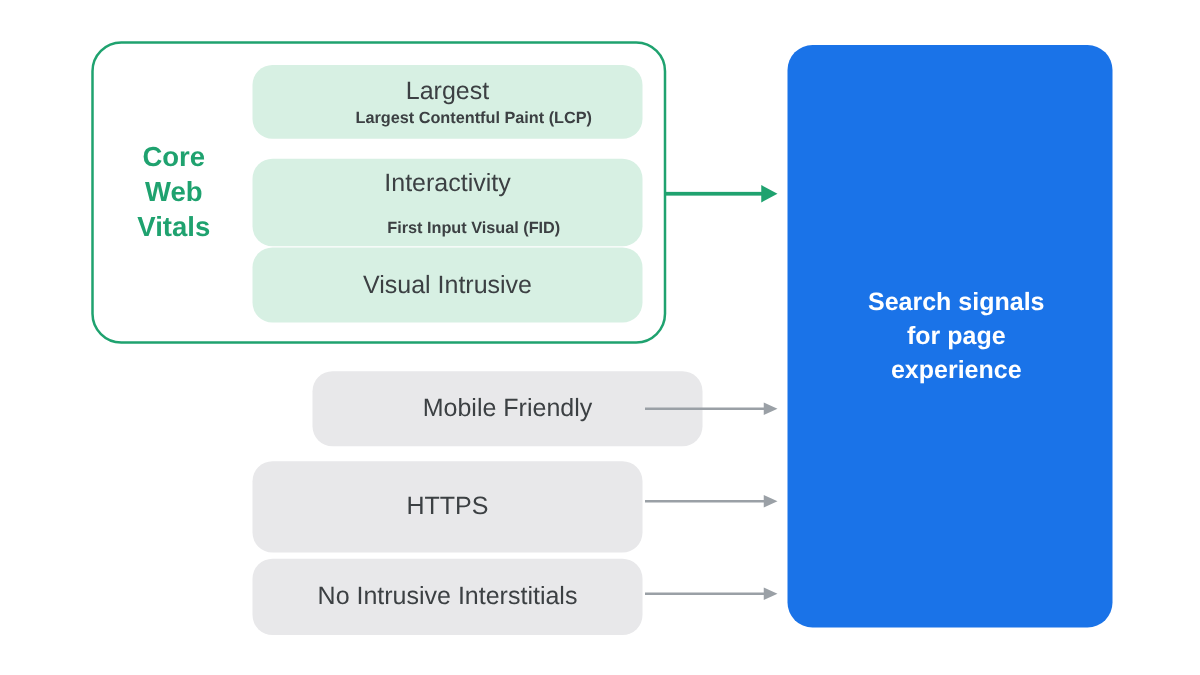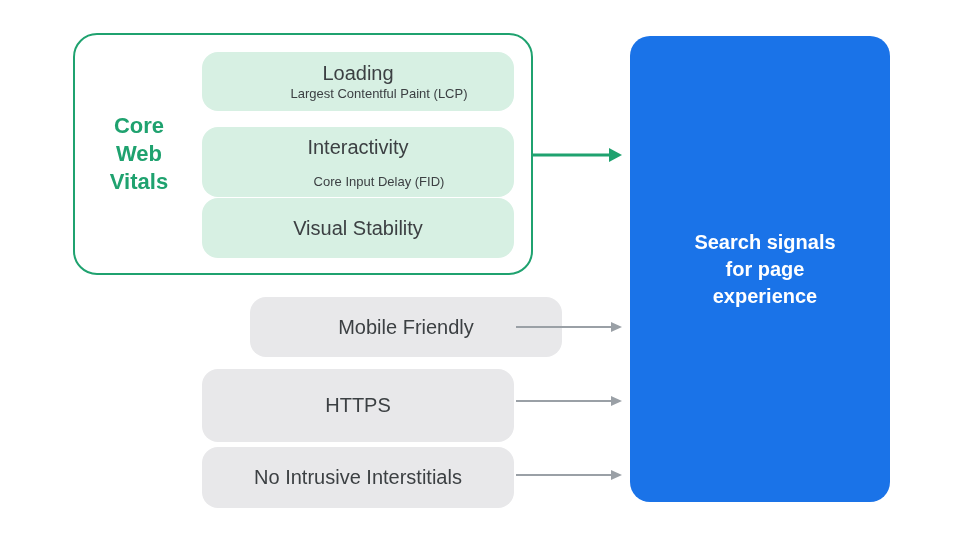--- a/index.html
+++ b/index.html
@@ -62,21 +62,21 @@
   .vital-card.v3 { top: 163px; height: 60px; }
   .vital-title {
     font-size: 20px;
     line-height: 22px;
     font-weight: 500;
     color: var(--text-dark, #3C4043);
   }
   .vital-subtitle {
     font-size: 13px;
     line-height: 15px;
-    font-weight: 400;
+    font-weight: 700;
     color: var(--text-dark, #3C4043);
     padding-left: 42px;
   }
 
   
   .signal-card {
     position: absolute;
     left: 202px;
     width: 312px;
     box-sizing: border-box;
@@ -162,31 +162,31 @@
 <body>
 
 <div class="canvas">
 
   <div class="cwv-container">
     <div class="cwv-label">Core
 Web
 Vitals</div>
 
     <div class="vital-card v1">
-      <div class="vital-title">Loading</div>
+      <div class="vital-title">Largest</div>
       <div class="vital-subtitle">Largest Contentful Paint (LCP)</div>
     </div>
 
     <div class="vital-card v2">
       <div class="vital-title">Interactivity</div>
-      <div class="vital-subtitle">Core Input Delay (FID)</div>
+      <div class="vital-subtitle">First Input Visual (FID)</div>
     </div>
 
     <div class="vital-card v3">
-      <div class="vital-title">Visual Stability</div>
+      <div class="vital-title">Visual Intrusive</div>
     </div>
   </div>
 
   <div class="signal-card s1">
     <span>Mobile Friendly</span>
   </div>
   <div class="signal-card s2">
     <span>HTTPS</span>
   </div>
   <div class="signal-card s3">

